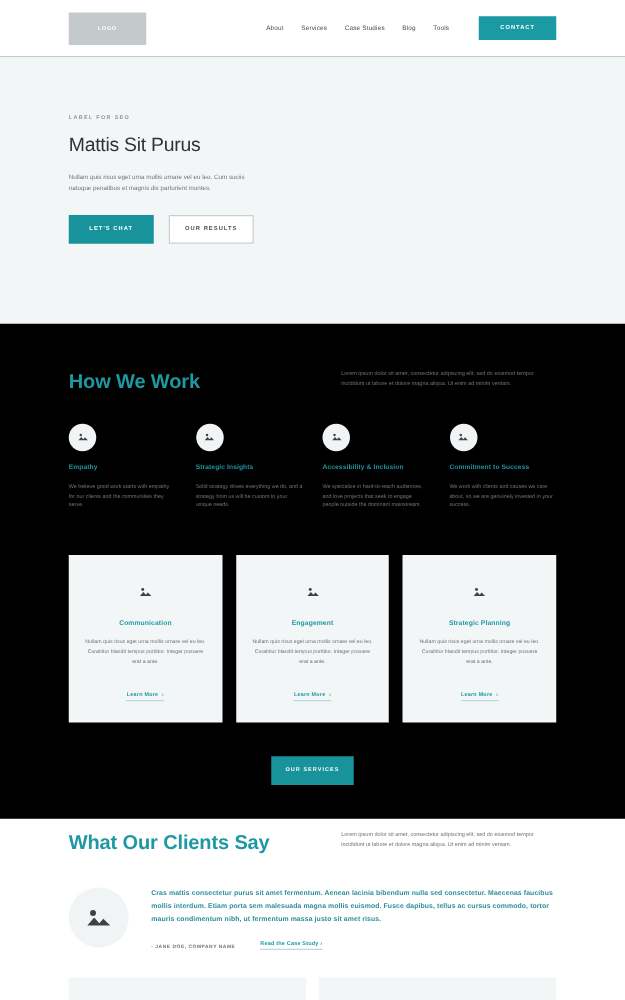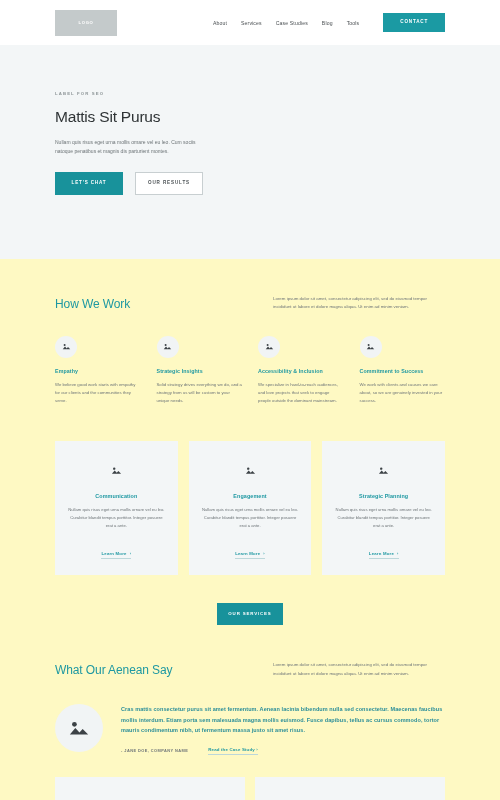--- a/index.html
+++ b/index.html
@@ -2,21 +2,21 @@
 <html><head>
 <meta charset="utf-8">
 <style>
   * { box-sizing: border-box; margin: 0; padding: 0; }
   html, body {
     width: 500px; height: 800px;
     background: #ffffff;
     font-family: "Liberation Sans", sans-serif;
     overflow: hidden;
   }
-  .page { width: 500px; height: 800px; position: relative; background:#fef9c3; }
+  .page { width: 500px; height: 655px; position: relative; background:#000000; }
 
   
   .header {
     height: 45px;
     display: flex; align-items: center;
     padding: 0 55px;
     background: #ffffff;
   }
   .logo-box {
     width: 62px; height: 26px;
@@ -77,21 +77,21 @@
     text-transform: uppercase; border: 1px solid #c8cfd1; line-height: 1;
   }
 
   
   .section { padding: 0 55px; }
   .sec-head {
     display: flex; align-items: flex-start; gap: 30px;
     padding-top: 36px;
   }
   .sec-title {
-    font-size: 12px; color: #1e98a2; font-weight: 400;
+    font-size: 16px; color: #1e98a2; font-weight: 700;
     letter-spacing: -.1px; white-space: nowrap; flex: 0 0 auto;
     padding-top: 2px;
   }
   .sec-copy {
     font-size: 4.4px; line-height: 1.9; color: #6d7477;
     max-width: 172px; margin-left: auto;
   }
 
   
   .features {
@@ -299,21 +299,21 @@
       <a href="#" class="learn"><span>Learn More</span><span class="arr">›</span></a>
     </div>
   </div>
 
   <div class="services-wrap">
     <button class="btn-services">OUR SERVICES</button>
   </div>
 
   <div class="section">
     <div class="sec-head">
-      <div class="sec-title">What Our Aenean Say</div>
+      <div class="sec-title">What Our Clients Say</div>
       <div class="sec-copy">Lorem ipsum dolor sit amet, consectetur adipiscing elit, sed do eiusmod tempor incididunt ut labore et dolore magna aliqua. Ut enim ad minim veniam.</div>
     </div>
   </div>
 
   <div class="testimonial">
     <div class="avatar">
       <svg width="22" height="22" viewBox="0 0 24 24" fill="#3c4246">
           <circle cx="7" cy="8" r="2.6"></circle>
           <path d="M2 19l6-7 4.5 5 3.5-4 6 6z"></path>
         </svg>

